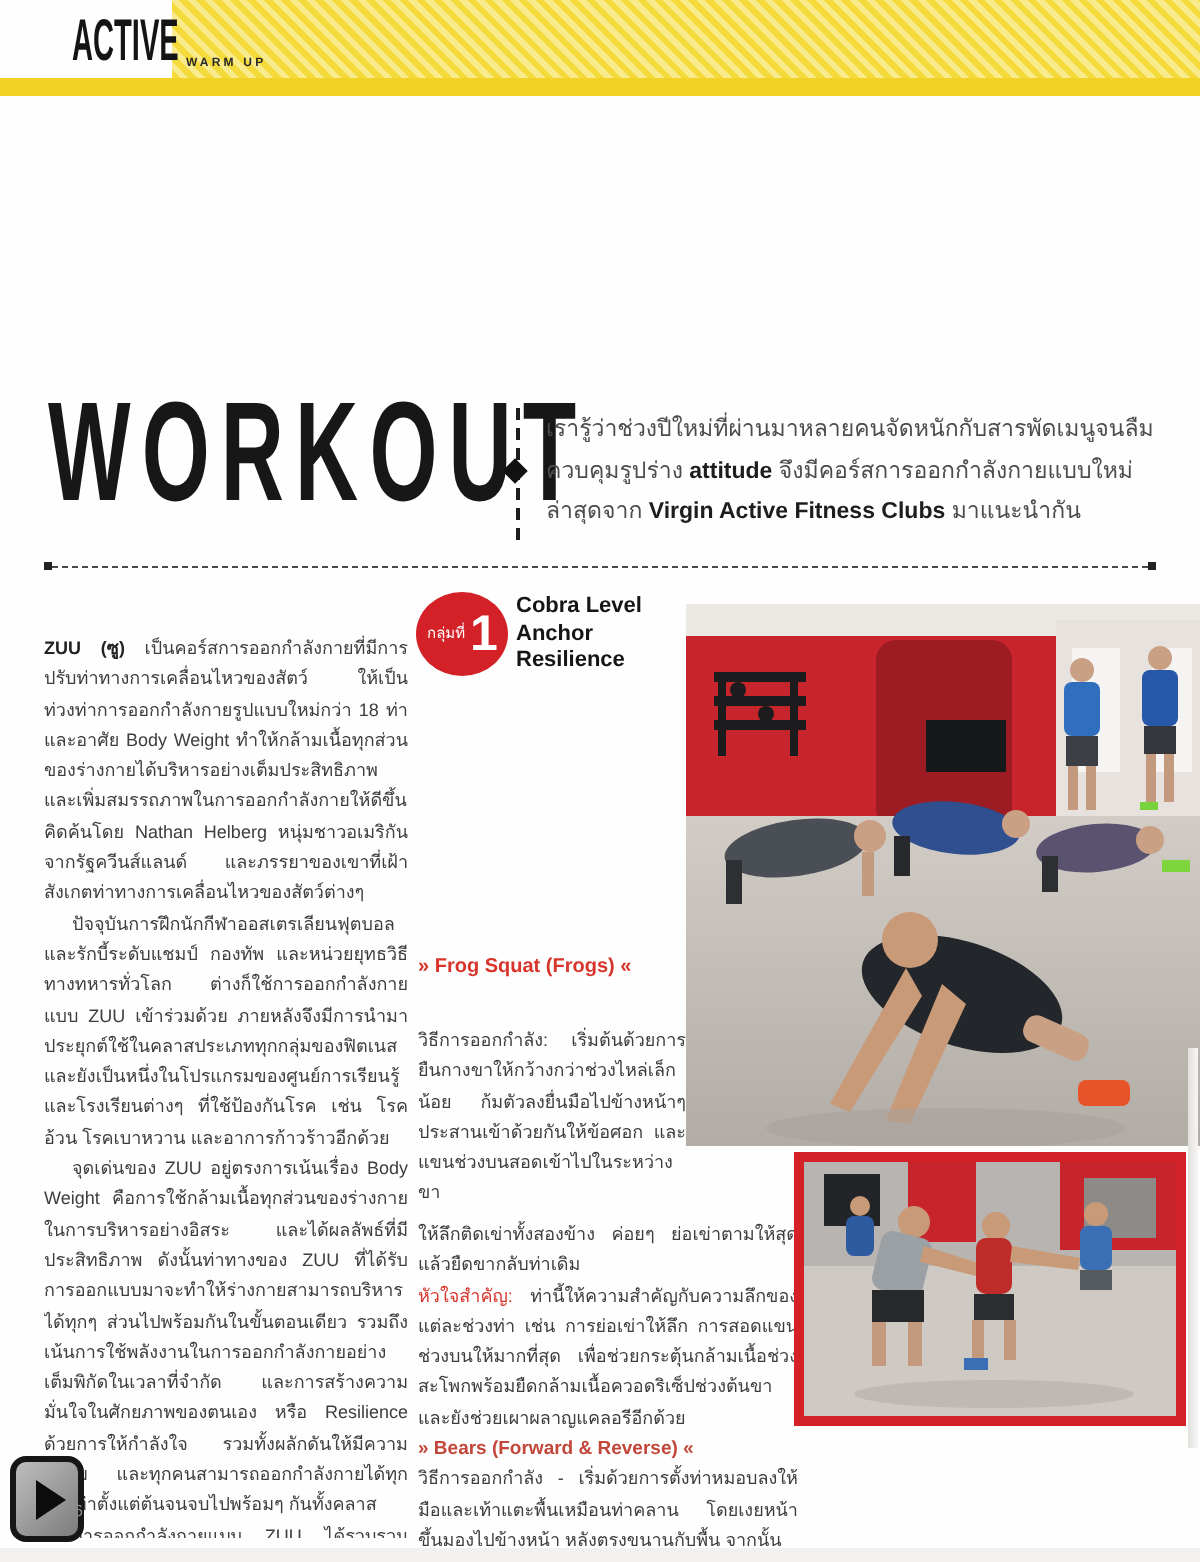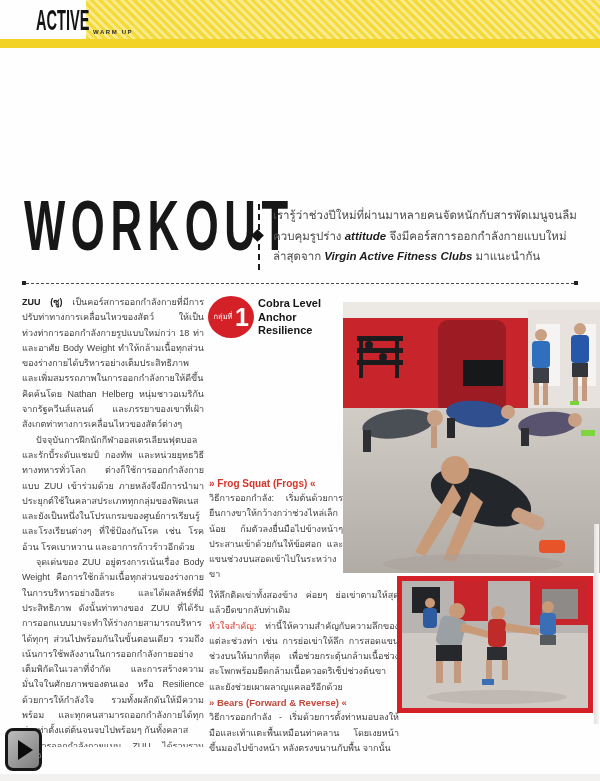--- a/index.html
+++ b/index.html
@@ -19,28 +19,28 @@
   .title-main span{display:inline-block;font-size:95px;font-weight:bold;line-height:1;letter-spacing:3px;
     color:#d71f26;transform:scale(0.97,1.72);transform-origin:center top;white-space:nowrap;}
   .title-sub{position:absolute;left:24px;top:190px;}
   .title-sub span{display:inline-block;font-size:47px;font-weight:bold;line-height:1;letter-spacing:6px;
     color:#171717;transform:scale(0.93,1.5);transform-origin:left top;white-space:nowrap;}
 
   .vdash{position:absolute;left:258px;top:204px;height:66px;border-left:2px dashed #1d1d1d;}
   .vdiamond{position:absolute;left:253px;top:231px;width:9px;height:9px;background:#111;transform:rotate(45deg);}
 
   .intro{position:absolute;left:273px;top:205px;width:312px;font-size:11.5px;line-height:20.5px;color:#4d4d4d;}
-  .intro b{color:#1d1d1d;font-style:italic;}
+  .intro b{color:#1d1d1d;}
 
   .hrule{position:absolute;left:26px;top:283px;width:548px;border-top:1.6px dashed #4a4a4a;}
   .hrule:before,.hrule:after{content:"";position:absolute;top:-3px;width:4px;height:4px;background:#222;}
   .hrule:before{left:-4px;} .hrule:after{right:-4px;}
 
   
-  .bodytxt{font-size:9px;line-height:15.3px;color:#3d3d3d;text-align:justify;}
+  .bodytxt{font-size:9px;line-height:15.3px;color:#3d3d3d;text-align:justify;margin-top:22px;}
   .col1{position:absolute;left:22px;top:295px;width:182px;height:452px;overflow:hidden;}
   .col1 p{margin:0;}
   .col1 p.ind{text-indent:14px;}
   .lead{font-weight:bold;color:#222;}
 
   .badge{position:absolute;left:208px;top:296px;width:46px;height:42px;background:#d42128;border-radius:50%;
     display:flex;align-items:center;justify-content:center;gap:2px;}
   .badge .blabel{color:#fff;font-size:7.5px;line-height:8px;width:20px;text-align:center;}
   .badge .bnum{color:#fff;font-size:25px;font-weight:bold;line-height:1;}
 

